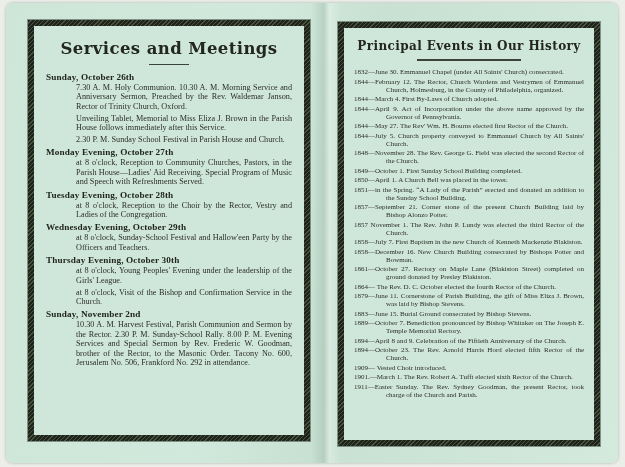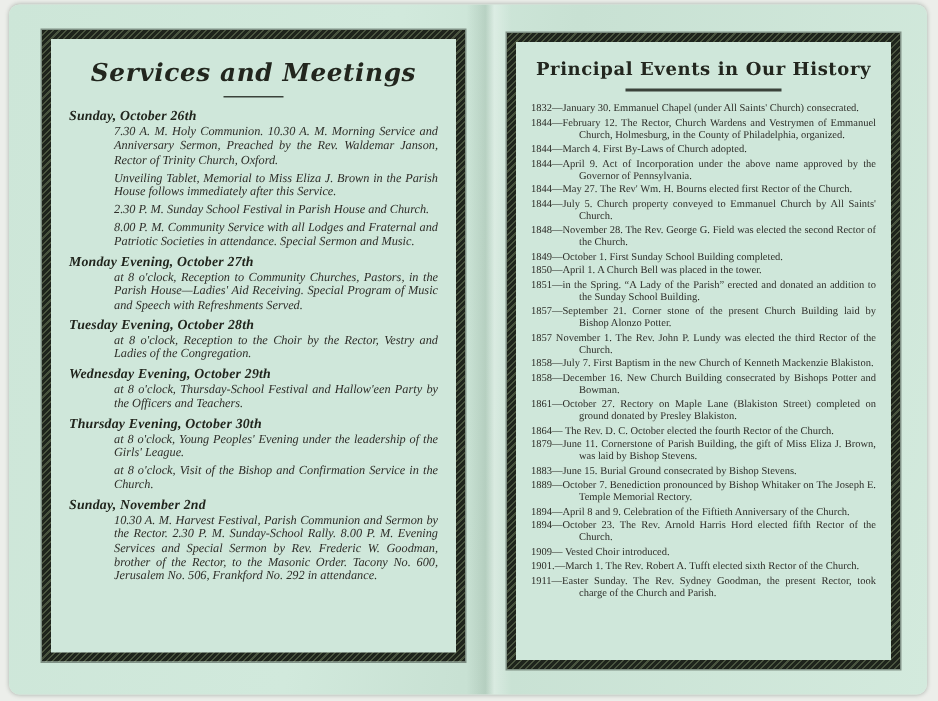--- a/index.html
+++ b/index.html
@@ -19,21 +19,21 @@
     position:absolute;left:305px;top:0;width:30px;height:100%;
     background:linear-gradient(90deg,rgba(255,255,255,0) 0%,rgba(110,140,120,.22) 42%,rgba(255,255,255,.30) 62%,rgba(255,255,255,0) 100%);
     pointer-events:none;
   }
   .frame{
     position:absolute;box-sizing:border-box;padding:6px;
     background:
       repeating-linear-gradient(135deg,#1e241c 0 2px,#49543f 2px 3px);
     box-shadow:0 0 0 1px rgba(30,40,30,.45);
   }
-  .frame-left{left:22px;top:17px;width:282px;height:421px;font-style:italic;}
+  .frame-left{left:22px;top:17px;width:282px;height:421px;}
   .frame-right{left:332px;top:19px;width:262px;height:424px;}
   .inner{
     box-sizing:border-box;width:100%;height:100%;
     background:#cfe7da;
     overflow:hidden;
     color:#2d2d28;
   }
   .inner-left{padding:6px 12px 4px;}
   .inner-right{padding:5px 10px 4px;}
   .page-title{
@@ -69,36 +69,35 @@
   <section class="frame frame-left">
     <div class="inner inner-left">
       <h1 class="page-title title-left">Services and Meetings</h1>
       <div class="title-rule rule-left"></div>
 
       <div>
         <h2 class="day-heading">Sunday, October 26th</h2>
         <p class="para">7.30 A. M. Holy Communion.  10.30 A. M. Morning Service and Anniversary Sermon, Preached by the Rev. Waldemar Janson, Rector of Trinity Church, Oxford.</p>
         <p class="para">Unveiling Tablet, Memorial to Miss Eliza J. Brown in the Parish House follows immediately after this Service.</p>
         <p class="para">2.30 P. M. Sunday School Festival in Parish House and Church.</p>
-        <p class="para">8.00 P. M. Community Service with all Lodges and Fraternal and Patriotic Societies in attendance.  Special Sermon and Music.</p>
       </div>
 
       <div>
         <h2 class="day-heading">Monday Evening, October 27th</h2>
         <p class="para">at 8 o'clock, Reception to Community Churches, Pastors, in the Parish House—Ladies' Aid Receiving.  Special Program of Music and Speech with Refreshments Served.</p>
       </div>
 
       <div>
         <h2 class="day-heading">Tuesday Evening, October 28th</h2>
         <p class="para">at 8 o'clock, Reception to the Choir by the Rector, Vestry and Ladies of the Congregation.</p>
       </div>
 
       <div>
         <h2 class="day-heading">Wednesday Evening, October 29th</h2>
-        <p class="para">at 8 o'clock, Thursday-School Festival and Hallow'een Party by the Officers and Teachers.</p>
+        <p class="para">at 8 o'clock, Sunday-School Festival and Hallow'een Party by the Officers and Teachers.</p>
       </div>
 
       <div>
         <h2 class="day-heading">Thursday Evening, October 30th</h2>
         <p class="para">at 8 o'clock, Young Peoples' Evening under the leadership of the Girls' League.</p>
       </div>
 
       <div>
         <p class="para">at 8 o'clock, Visit of the Bishop and Confirmation Service in the Church.</p>
       </div>
@@ -108,21 +107,21 @@
         <p class="para">10.30 A. M. Harvest Festival, Parish Communion and Sermon by the Rector.  2.30 P. M. Sunday-School Rally.  8.00 P. M. Evening Services and Special Sermon by Rev. Frederic W. Goodman, brother of the Rector, to the Masonic Order.  Tacony No. 600, Jerusalem No. 506, Frankford No. 292 in attendance.</p>
       </div>
     </div>
   </section>
 
   <section class="frame frame-right">
     <div class="inner inner-right">
       <h1 class="page-title title-right">Principal Events in Our History</h1>
       <div class="title-rule rule-right"></div>
 
-      <p class="entry"><span class="entry-label">1832—January 30.</span> <span>Emmanuel Chapel (under All Saints' Church) consecrated.</span></p>
+      <p class="entry"><span class="entry-label">1832—June 30.</span> <span>Emmanuel Chapel (under All Saints' Church) consecrated.</span></p>
       <p class="entry"><span class="entry-label">1844—February 12.</span> <span>The Rector, Church Wardens and Vestrymen of Emmanuel Church, Holmesburg, in the County of Philadelphia, organized.</span></p>
       <p class="entry"><span class="entry-label">1844—March 4.</span> <span>First By-Laws of Church adopted.</span></p>
       <p class="entry"><span class="entry-label">1844—April 9.</span> <span>Act of Incorporation under the above name approved by the Governor of Pennsylvania.</span></p>
       <p class="entry"><span class="entry-label">1844—May 27.</span> <span>The Rev' Wm. H. Bourns elected first Rector of the Church.</span></p>
       <p class="entry"><span class="entry-label">1844—July 5.</span> <span>Church property conveyed to Emmanuel Church by All Saints' Church.</span></p>
       <p class="entry"><span class="entry-label">1848—November 28.</span> <span>The Rev. George G. Field was elected the second Rector of the Church.</span></p>
       <p class="entry"><span class="entry-label">1849—October 1.</span> <span>First Sunday School Building completed.</span></p>
       <p class="entry"><span class="entry-label">1850—April 1.</span> <span>A Church Bell was placed in the tower.</span></p>
       <p class="entry"><span class="entry-label">1851—in the Spring.</span> <span>“A Lady of the Parish” erected and donated an addition to the Sunday School Building.</span></p>
       <p class="entry"><span class="entry-label">1857—September 21.</span> <span>Corner stone of the present Church Building laid by Bishop Alonzo Potter.</span></p>

